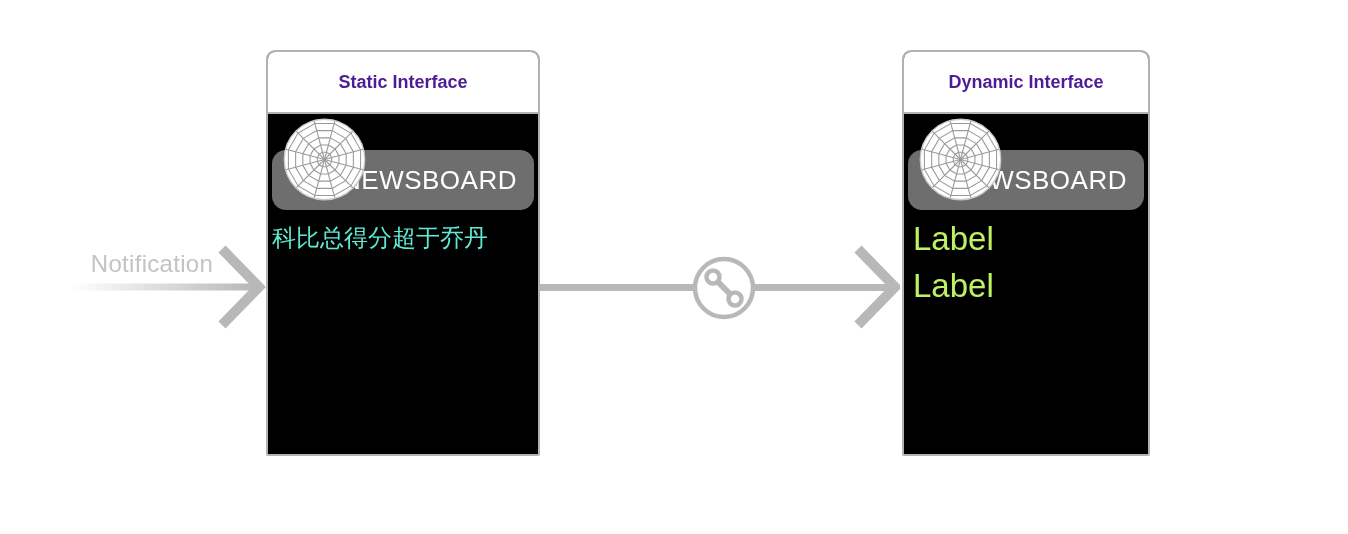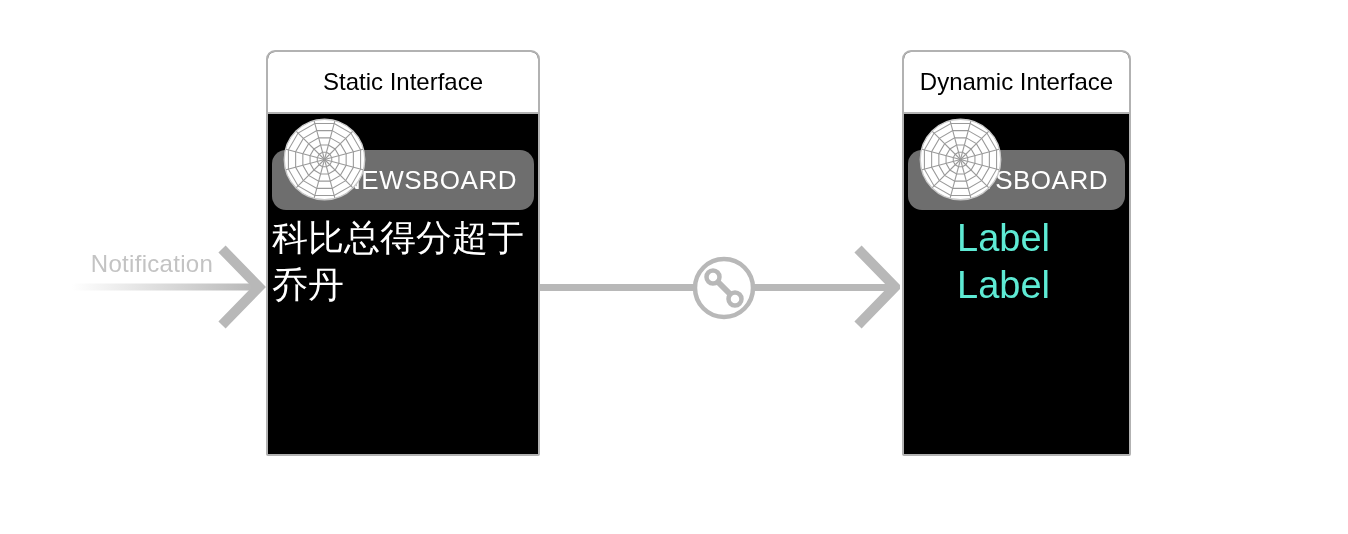--- a/index.html
+++ b/index.html
@@ -51,35 +51,35 @@
     height: 406px;
     box-sizing: border-box;
     border: 2px solid #b2b2b2;
     border-radius: 9px 9px 2px 2px;
     background: #000000;
     display: flex;
     flex-direction: column;
     overflow: hidden;
   }
   .scene-static  { left: 266px; width: 274px; }
-  .scene-dynamic { left: 902px; width: 229px; }
+  .scene-dynamic { left: 902px; width: 248px; }
 
   .scene-header {
     height: 60px;
     flex: 0 0 60px;
     background: #ffffff;
     border-bottom: 2px solid #b2b2b2;
     display: flex;
     align-items: center;
     justify-content: center;
   }
   .scene-title {
-    font-size: 24px;
-    font-weight: normal;
-    color: #000000;
+    font-size: 18px;
+    font-weight: bold;
+    color: #4c1d95;
   }
   .scene-body {
     position: relative;
     flex: 1 1 auto;
     background: #000000;
   }
 
   
   .sash {
     position: absolute;
@@ -112,38 +112,37 @@
     z-index: 2;
   }
   .app-icon svg { width: 100%; height: 100%; display: block; }
 
   
   .screen-text {
     position: absolute;
     left: 4px;
     right: 4px;
     top: 100px;
-    color: #ffffff;
-    font-size: 36px;
+    color: #5eead4;
+    font-size: 24px;
     line-height: 47px;
     z-index: 3;
     word-break: break-all;
   }
   .label-stack {
     position: absolute;
     left: 9px;
     right: 4px;
     top: 101px;
     z-index: 3;
   }
   .wk-label {
-    color: #5eead4;
-    font-size: 38px;
+    color: #bef264;
+    font-size: 33px;
     line-height: 47px;
-    margin-left: 44px;
   }
 </style>
 </head>
 <body>
 
 <div class="canvas">
 
   <div class="notif-label">Notification</div>
 
   <svg class="notif-arrow-svg" viewBox="0 0 210 100" aria-hidden="true">

